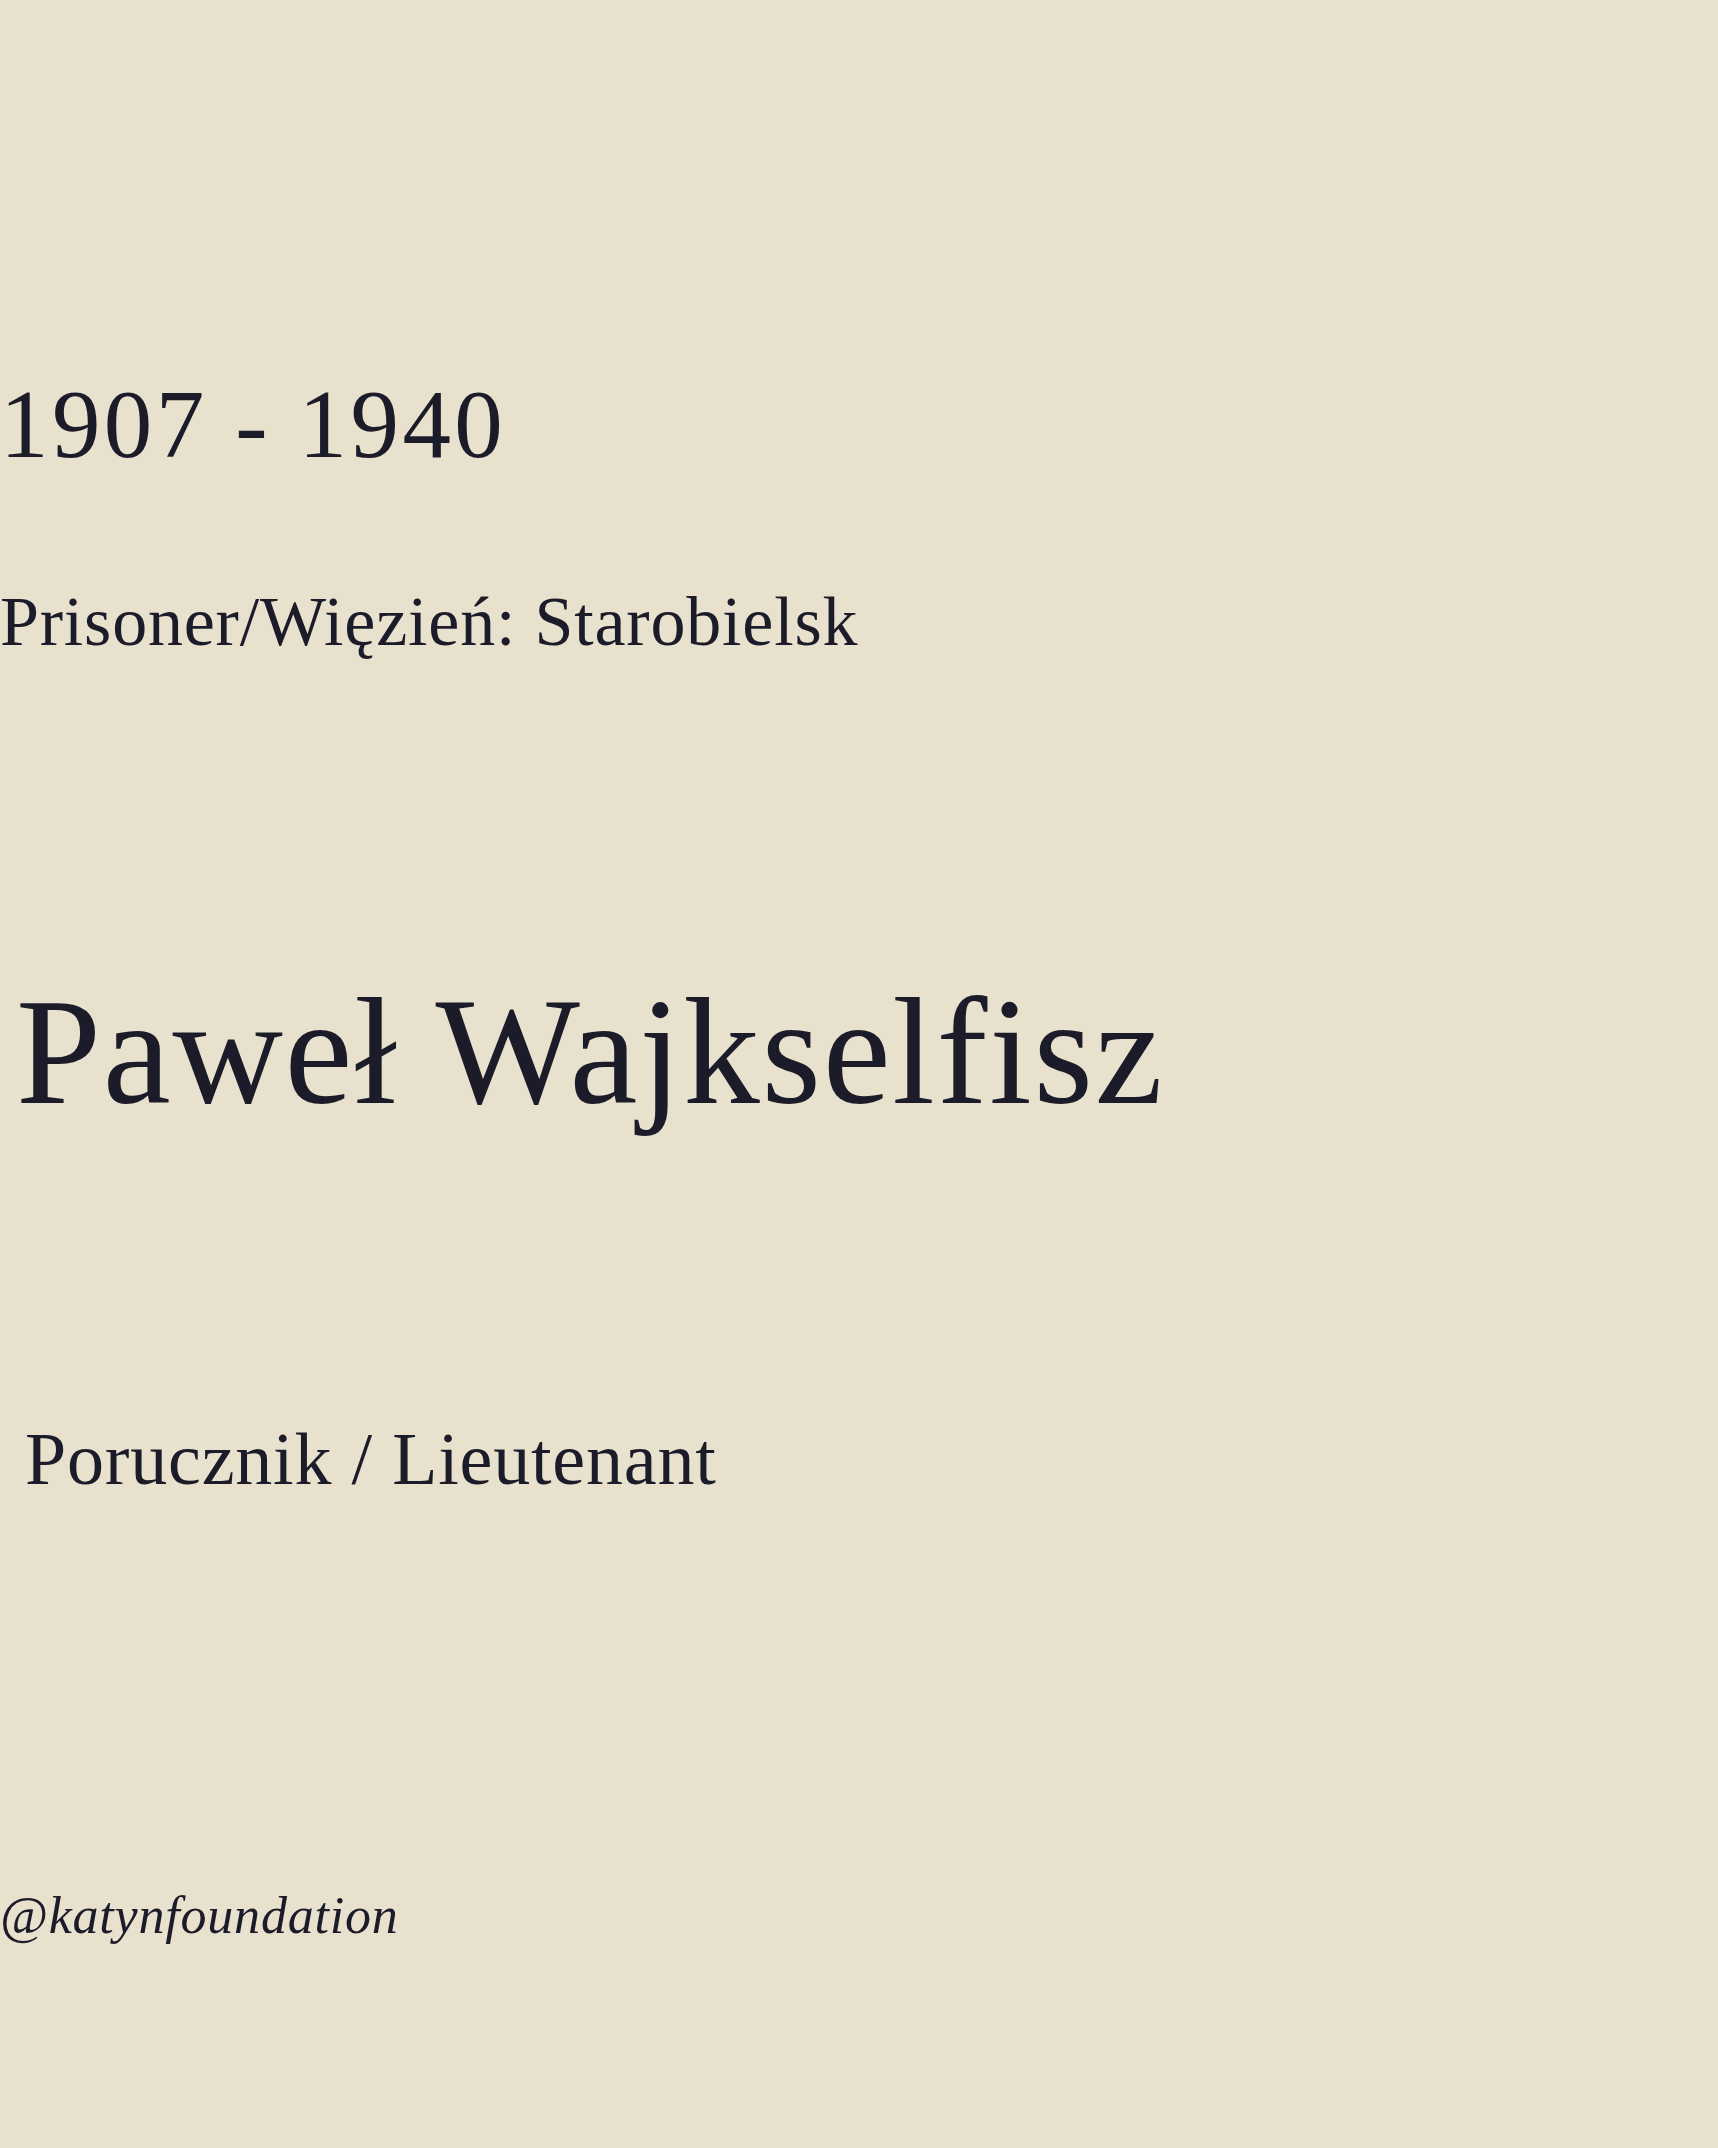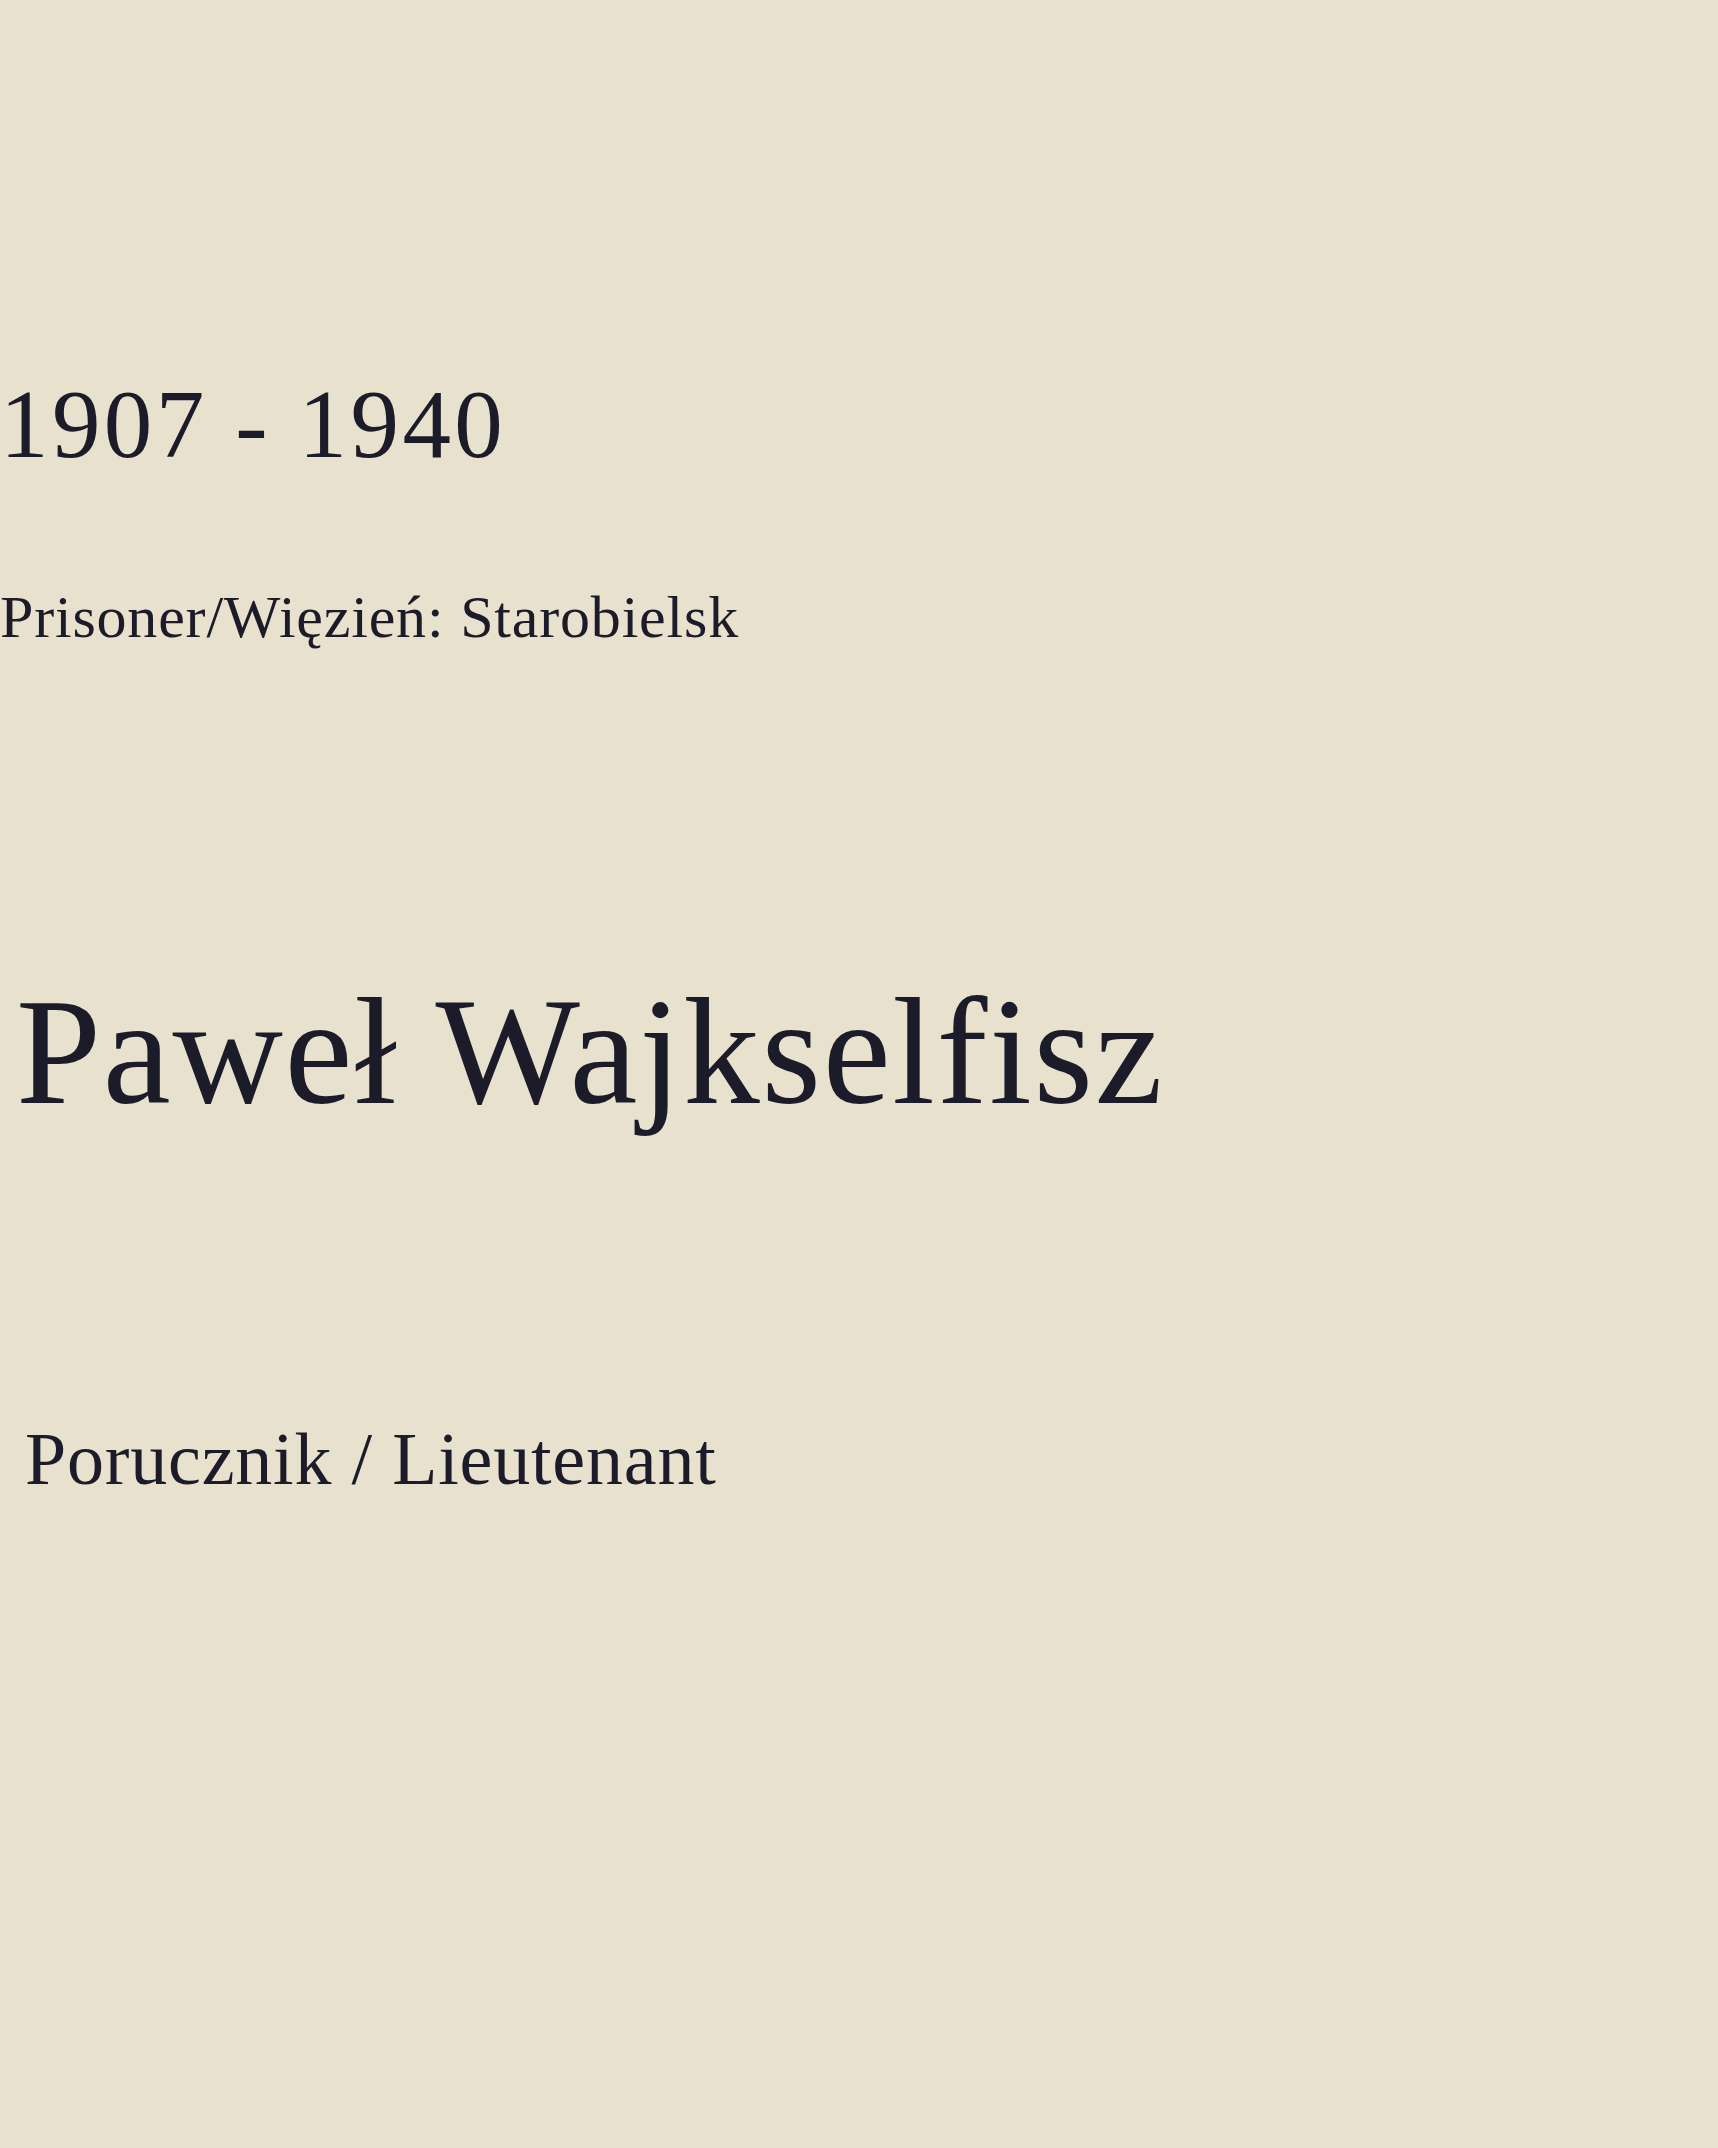--- a/index.html
+++ b/index.html
@@ -27,21 +27,21 @@
     white-space: nowrap;
     line-height: 1;
   }
   .years {
     top: 376px;
     font-size: 97px;
     letter-spacing: 3.4px;
   }
   .prisoner {
     top: 587px;
-    font-size: 60px;
+    font-size: 70px;
     letter-spacing: 0.8px;
   }
   .name {
     top: 975px;
     font-size: 153px;
     letter-spacing: 1.7px;
     padding-left: 16px;
   }
   .rank {
     top: 1422px;
@@ -61,14 +61,15 @@
 
 <div class="card">
   <div class="line years">1907 - 1940</div>
 
   <div class="line prisoner">Prisoner/Więzień: Starobielsk</div>
 
   <div class="line name">Paweł Wajkselfisz</div>
 
   <div class="line rank">Porucznik / Lieutenant</div>
 
+  <div class="line handle">@katynfoundation</div>
 </div>
 
 
 </body></html>

